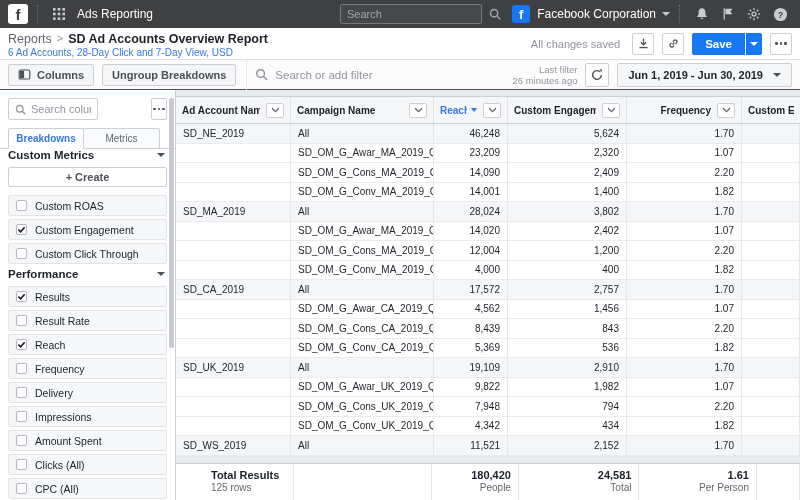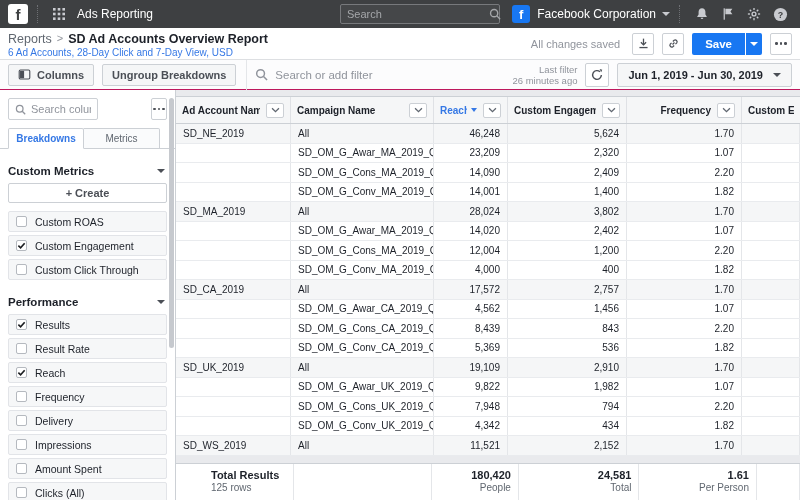--- a/index.html
+++ b/index.html
@@ -5,21 +5,21 @@
   * { margin:0; padding:0; box-sizing:border-box; }
   html,body { width:800px; height:500px; overflow:hidden; }
   body { font-family:"Liberation Sans","DejaVu Sans",sans-serif; background:#e9eaed; color:#1d2129; position:relative; }
   svg { display:block; }
 
   
   .topbar { position:absolute; left:0; top:0; width:800px; height:28px; background:#3e4042; display:flex; align-items:center; }
   .fb-logo { width:20px; height:20px; margin-left:8px; background:#fff; border-radius:3px; display:flex; align-items:center; justify-content:center; font-weight:bold; font-size:15px; color:#3e4042; }
   .tb-sep { width:1px; height:18px; border-left:1px dotted #6e7074; margin:0 9px; }
   .tb-title { color:#fff; font-size:12px; margin-left:6px; }
-  .tb-search { position:absolute; left:340px; top:4px; width:160px; height:20px; border:1px solid #77797c; border-radius:2px; display:flex; align-items:center; padding:0 6px; background:rgba(255,255,255,0.04); }
+  .tb-search { position:absolute; left:340px; top:4px; width:142px; height:20px; border:1px solid #77797c; border-radius:2px; display:flex; align-items:center; padding:0 6px; background:rgba(255,255,255,0.04); }
   .tb-search input { flex:1; background:transparent; border:none; outline:none; color:#d6d8da; font-size:11px; font-family:inherit; }
   .tb-search input::placeholder { color:#a5a7aa; }
   .tb-right { position:absolute; right:6px; top:0; height:28px; display:flex; align-items:center; }
   .fb-badge { width:18px; height:18px; border-radius:3px; background:#1877f2; color:#fff; font-weight:bold; font-size:13px; display:flex; align-items:flex-end; justify-content:center; line-height:17px; }
   .tb-account { color:#fff; font-size:12px; margin:0 6px 0 7px;text-align:right; }
   .caret { width:0; height:0; border-left:4px solid transparent; border-right:4px solid transparent; border-top:4px solid #c9cbd0; }
   .tb-icon { margin:0 6px; color:#c9cbd0; }
 
   
   .header2 { position:absolute; left:0; top:28px; width:800px; height:32px; background:#fff; border-bottom:1px solid #dddfe2; }
@@ -56,21 +56,21 @@
   .side-search-row { display:flex; align-items:center;gap:48px; }
   .side-search { flex:1; height:22px; border:1px solid #ccd0d5; border-radius:2px; display:flex; align-items:center; padding:0 6px; color:#90949c; }
   .side-search input { flex:1; border:none; outline:none; font-size:11px; font-family:inherit; margin-left:5px; width:60px; }
   .side-search input::placeholder { color:#90949c; }
   .side-more { width:22px; height:22px; border:1px solid #ccd0d5; border-radius:2px; background:#fff; margin-left:5px; display:flex; align-items:center; justify-content:center; }
   .tabs { display:flex; margin-top:8px; position:relative; height:21px; }
   .tabs::after { content:""; position:absolute; left:-8px; right:-8px; bottom:0; border-bottom:1px solid #ccd0d5; }
   .tab { width:76px; height:21px; font-size:10px; display:flex; align-items:center; justify-content:center; position:relative; z-index:1; }
   .tab.active { background:#fff; border:1px solid #ccd0d5; border-bottom:1px solid #fff; border-radius:2px 2px 0 0; color:#3578e5; font-weight:bold; }
   .tab.inactive { background:#fafbfc; border:1px solid #ccd0d5; border-left:none; border-radius:0 2px 0 0; color:#606770; }
-  .sec-head { display:flex; align-items:center; justify-content:space-between; margin:16px 2px 6px 0; font-size:11.5px; font-weight:bold; color:#1d2129; }
+  .sec-head { display:flex; align-items:center; justify-content:space-between; margin:0 2px 6px 0; font-size:11.5px; font-weight:bold; color:#1d2129; }
   .sec-head .caret { border-top-color:#4b4f56; }
   .create-btn { height:20px; border:1px solid #ccd0d5; border-radius:2px; background:#fff; color:#4b4f56; font-weight:bold; font-size:11px; display:flex; align-items:center; justify-content:center; margin-bottom:8px; }
   .sitem-list { display:flex; flex-direction:column; gap:3px; margin-bottom:4px; }
   .sitem { height:21px; border:1px solid #e2e4e8; border-radius:2px; background:#f6f7f8; display:flex; align-items:center; padding:0 7px; }
   .cb { width:11px; height:11px; border:1px solid #b5b9bf; border-radius:2px; background:#fff; margin-right:8px; display:flex; align-items:center; justify-content:center; }
   .sitem .check-glyph { display:none; }
   .sitem.checked .check-glyph { display:block; }
   .sitem-label { font-size:10.5px; color:#1d2129; }
   .side-scroll { position:absolute; right:1px; top:8px; bottom:8px; width:5px; }
   .side-thumb { position:absolute; top:0; width:5px; height:250px; border-radius:3px; background:#c6c9ce; }

